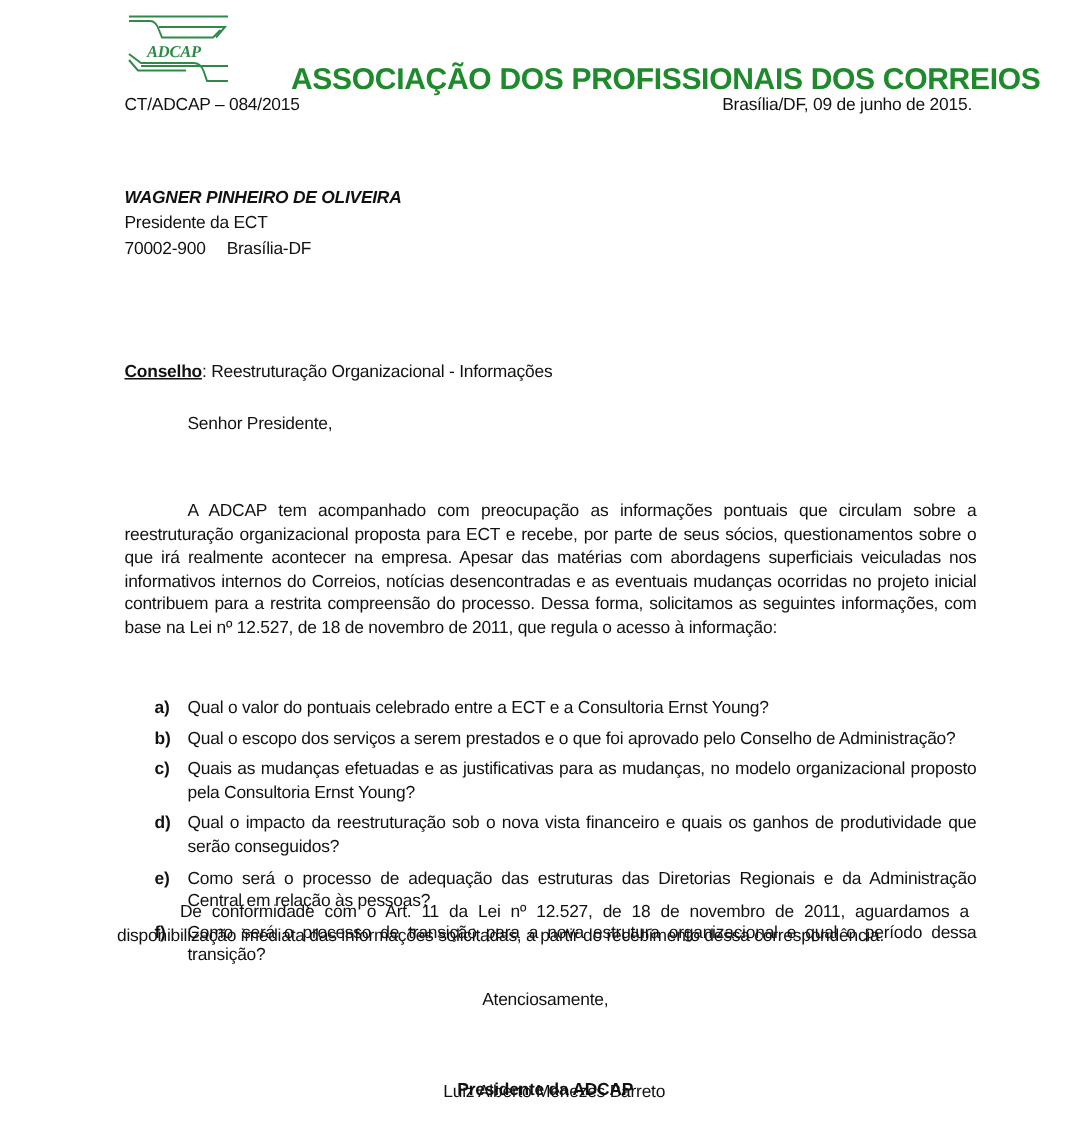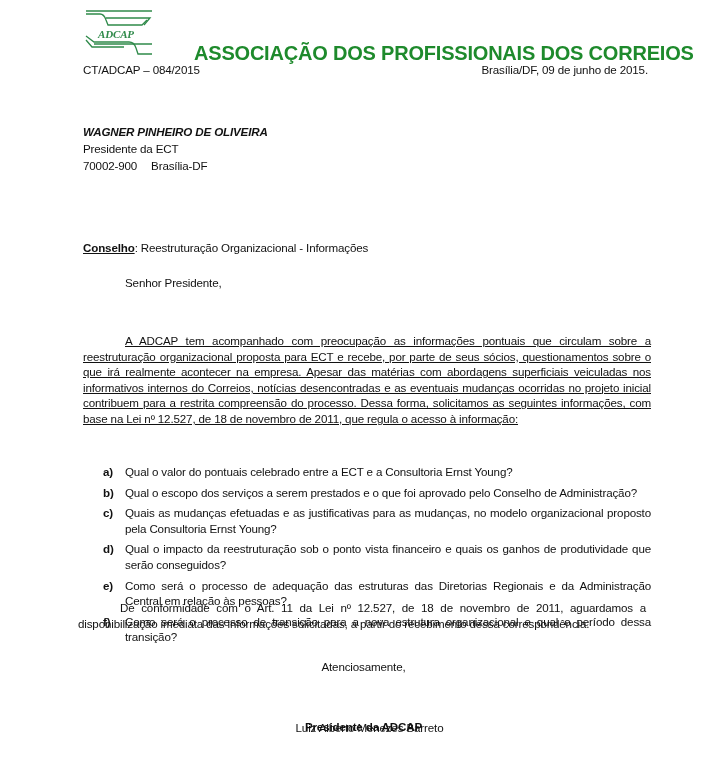--- a/index.html
+++ b/index.html
@@ -17,21 +17,21 @@
     .ref { left: 83px; top: 63px; white-space: nowrap; }
     .date { right: 69px; top: 63px; white-space: nowrap; }
     .addr { left: 83px; top: 123px; line-height: 17.2px; }
     .addr .name { font-weight: bold; font-style: italic; }
     .addr .cep span + span { margin-left: 14px; }
     .subject { left: 83px; top: 241px; white-space: nowrap; }
     .subject .label { font-weight: bold; text-decoration: underline; }
     .salutation { left: 125px; top: 276px; }
     .body-para {
       left: 83px; top: 333px; width: 568px; line-height: 15.6px;
-      text-align: justify; text-indent: 42px; text-decoration: underline;
+      text-align: justify; text-indent: 42px;
     }
     .questions { left: 103px; top: 464px; width: 548px; }
     .q { display: flex; line-height: 15.6px; margin-bottom: 5px; }
     .q .letter { width: 22px; flex: 0 0 22px; font-weight: bold; }
     .q .text { flex: 1; text-align: justify; }
     .closing-para {
       left: 78px; top: 600px; width: 568px; line-height: 15.6px;
       text-align: justify; text-indent: 42px;
     }
     .regards { left: 0; width: 717px; top: 660px; text-align: center; padding-left: 10px; box-sizing: border-box; }
@@ -83,21 +83,21 @@
   <div class="q">
     <span class="letter">b)</span>
     <span class="text">Qual o escopo dos serviços a serem prestados e o que foi aprovado pelo Conselho de Administração?</span>
   </div>
   <div class="q">
     <span class="letter">c)</span>
     <span class="text">Quais as mudanças efetuadas e as justificativas para as mudanças, no modelo organizacional proposto pela Consultoria Ernst Young?</span>
   </div>
   <div class="q">
     <span class="letter">d)</span>
-    <span class="text">Qual o impacto da reestruturação sob o ponto vista financeiro e quais os ganhos de produtividade que serão conseguidos?</span>
+    <span class="text">Qual o impacto da reestruturação sob o nova vista financeiro e quais os ganhos de produtividade que serão conseguidos?</span>
   </div>
   <div class="q">
     <span class="letter">e)</span>
     <span class="text">Como será o processo de adequação das estruturas das Diretorias Regionais e da Administração Central em relação às pessoas?</span>
   </div>
   <div class="q">
     <span class="letter">f)</span>
     <span class="text">Como será o processo de transição para a nova estrutura organizacional e qual o período dessa transição?</span>
   </div>
 </div>

